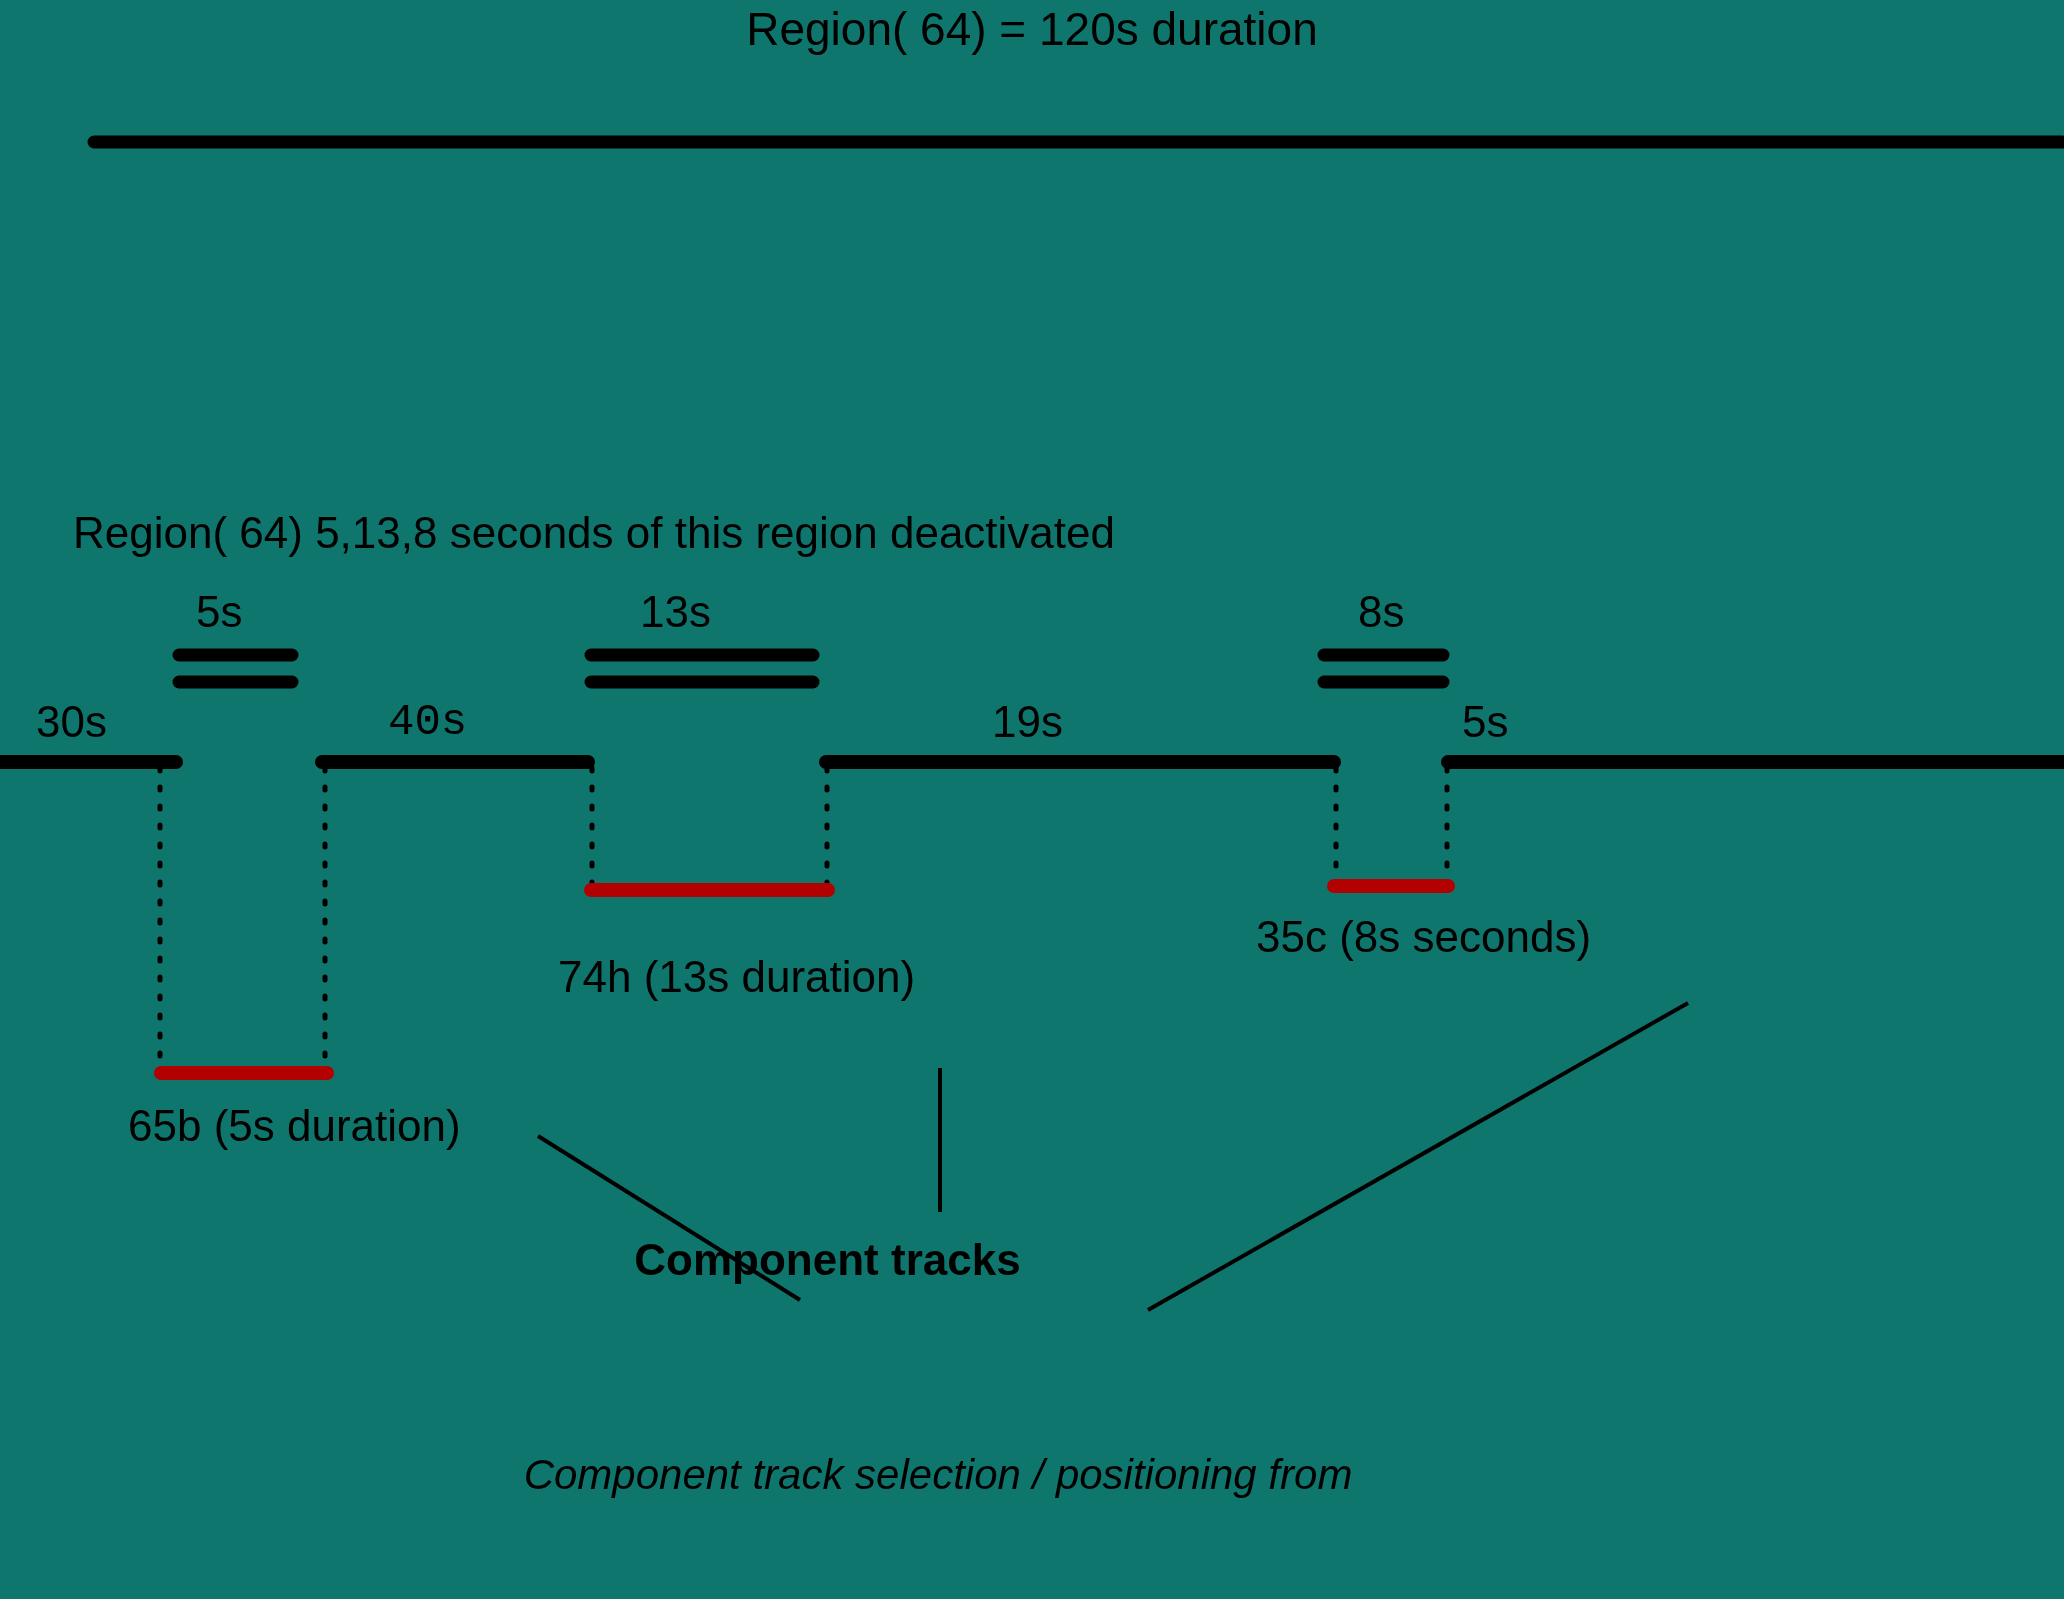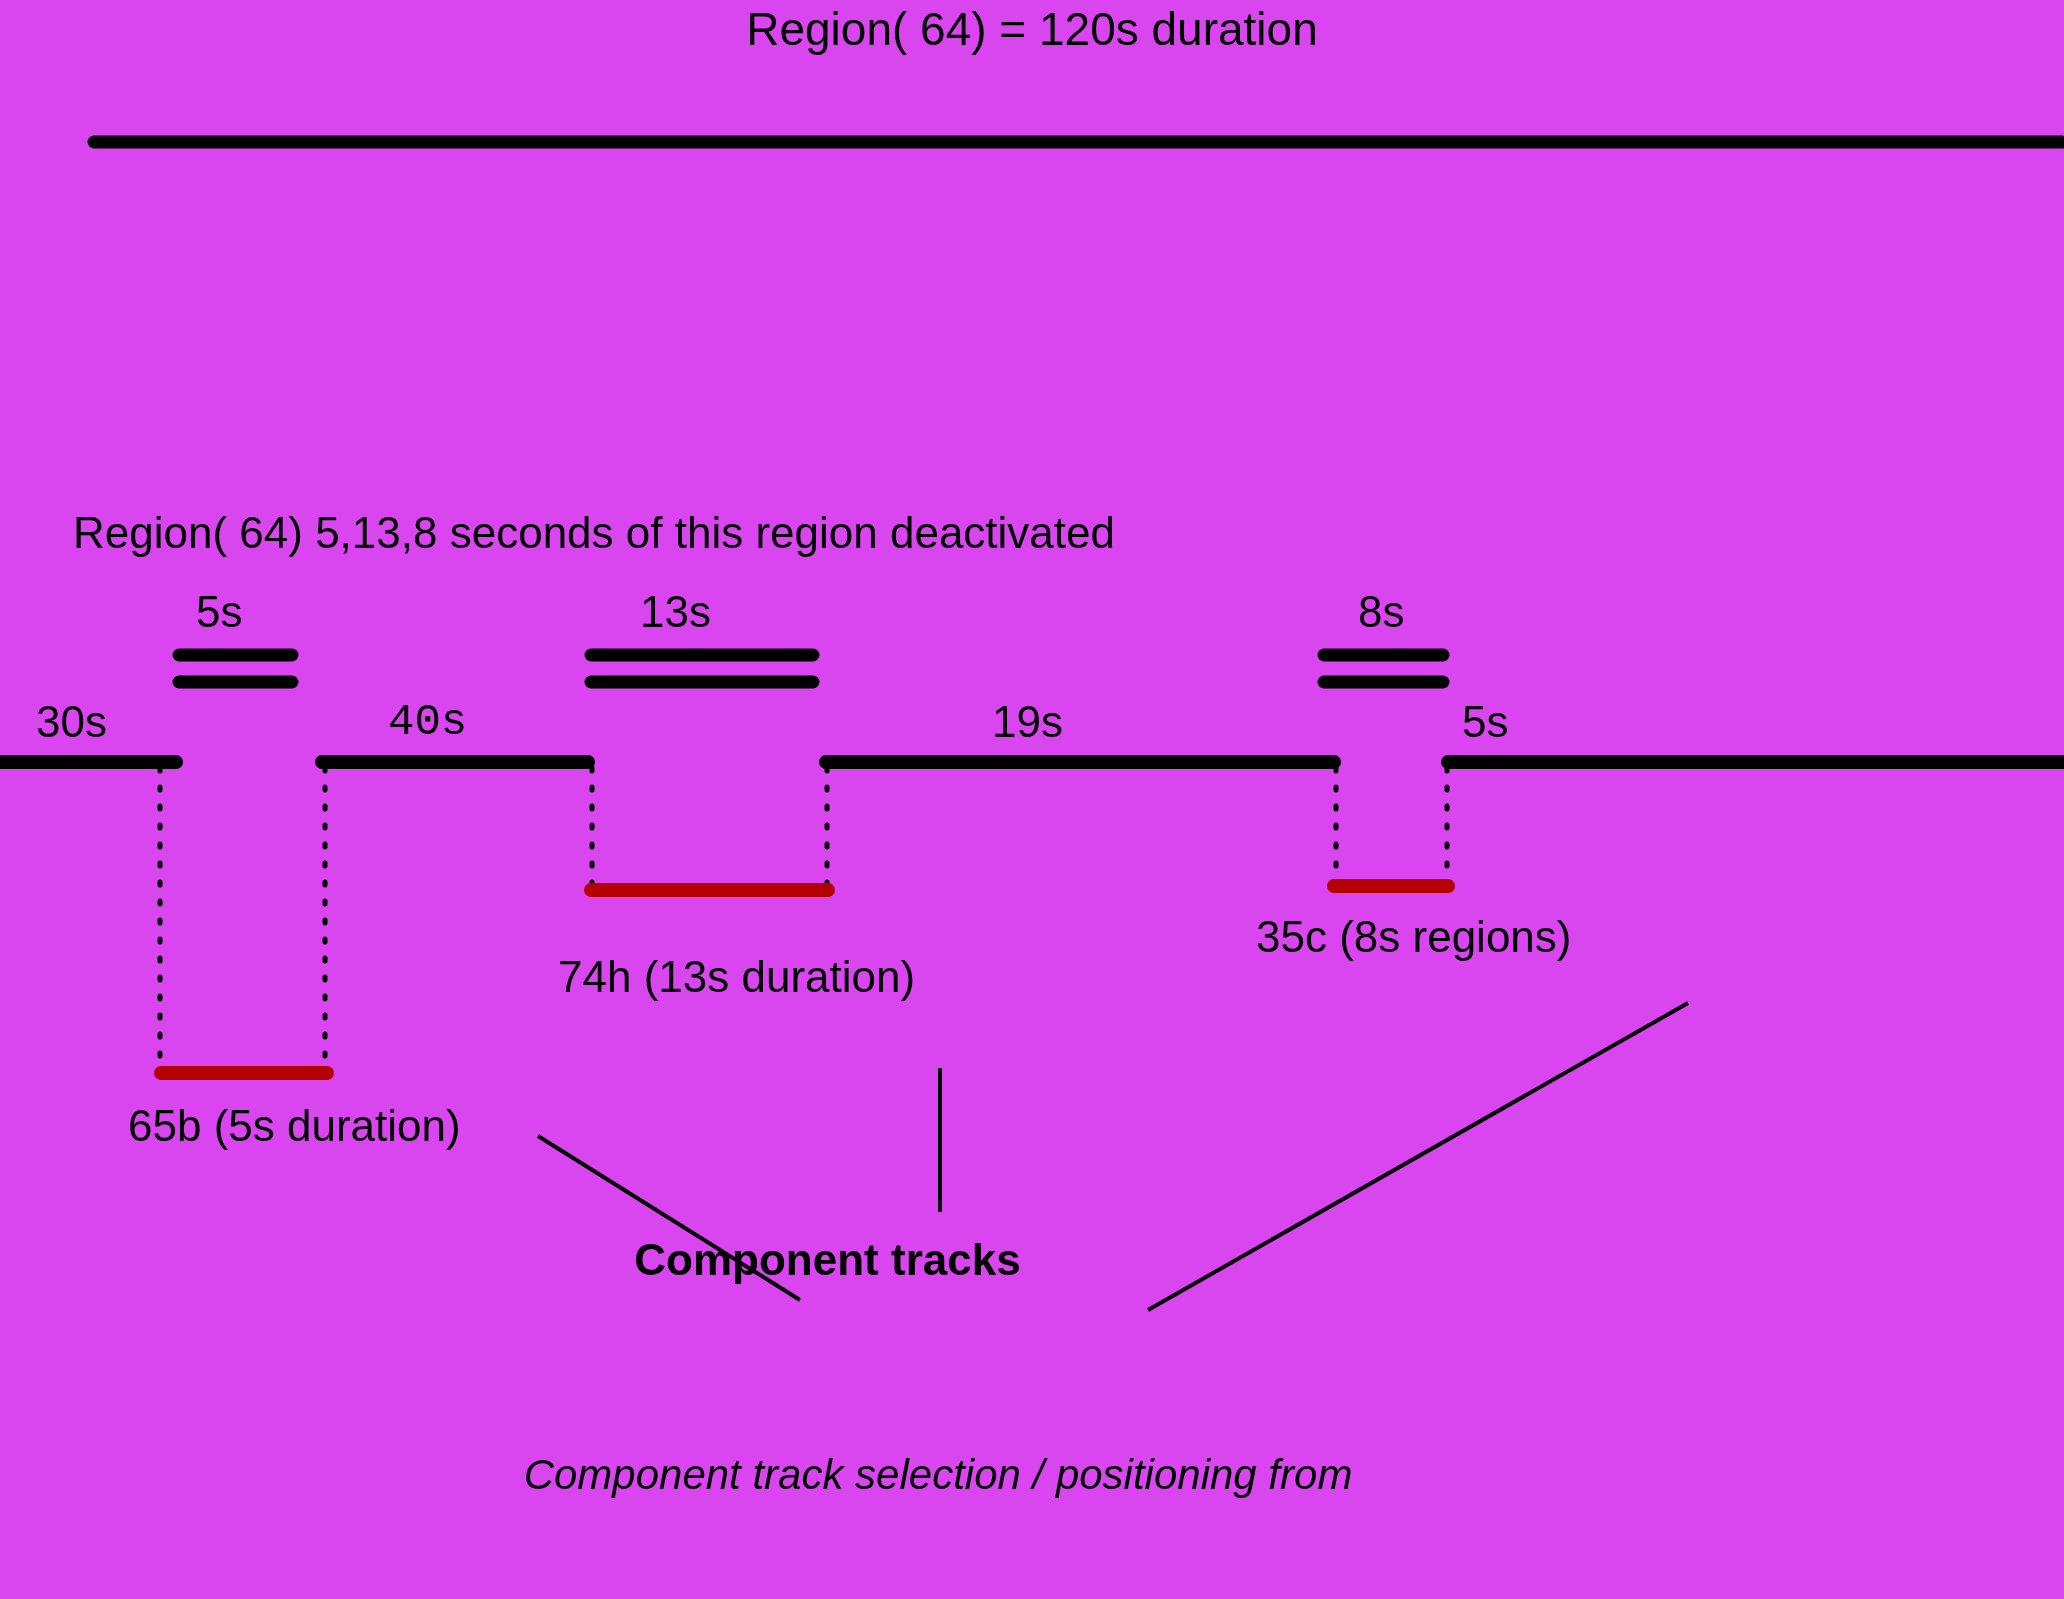--- a/index.html
+++ b/index.html
@@ -8,21 +8,21 @@
     background: #ffffff;
   }
   body {
     font-family: "Liberation Sans", sans-serif;
     color: #000000;
   }
   #stage {
     position: relative;
     width: 2064px;
     height: 1599px;
-    background: #d946ef;
+    background: #0f766e;
     overflow: hidden;
   }
   #stage svg {
     position: absolute;
     left: 0;
     top: 0;
     width: 2064px;
     height: 1599px;
   }
   .lbl {
@@ -121,21 +121,21 @@
   <div class="lbl gap-dur" style="left:640px; top:590px;">13s</div>
   <div class="lbl gap-dur" style="left:1358px; top:590px;">8s</div>
 
   <div class="lbl seg-dur" style="left:36px; top:700px;">30s</div>
   <div class="lbl seg-dur" style="left:388px; top:700px;font-family:Liberation Mono, monospace;">40s</div>
   <div class="lbl seg-dur" style="left:992px; top:700px;">19s</div>
   <div class="lbl seg-dur" style="left:1462px; top:700px;">5s</div>
 
   <div class="lbl track-name" style="left:128px; top:1104px;">65b (5s duration)</div>
   <div class="lbl track-name" style="left:558px; top:955px;">74h (13s duration)</div>
-  <div class="lbl track-name" style="left:1256px; top:915px;">35c (8s regions)</div>
+  <div class="lbl track-name" style="left:1256px; top:915px;">35c (8s seconds)</div>
 
   <div class="lbl comp-title">Component tracks</div>
 
   <div class="lbl caption">
     <div>Component track selection / positioning from</div>
   </div>
 
 </div>
 
 </body></html>

